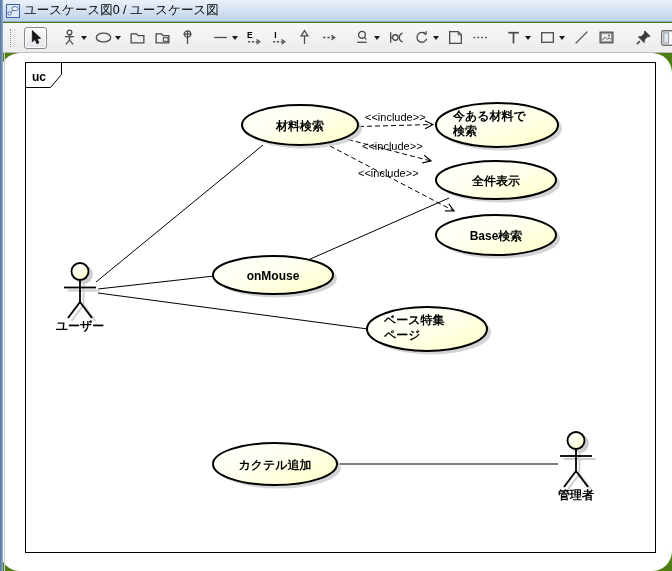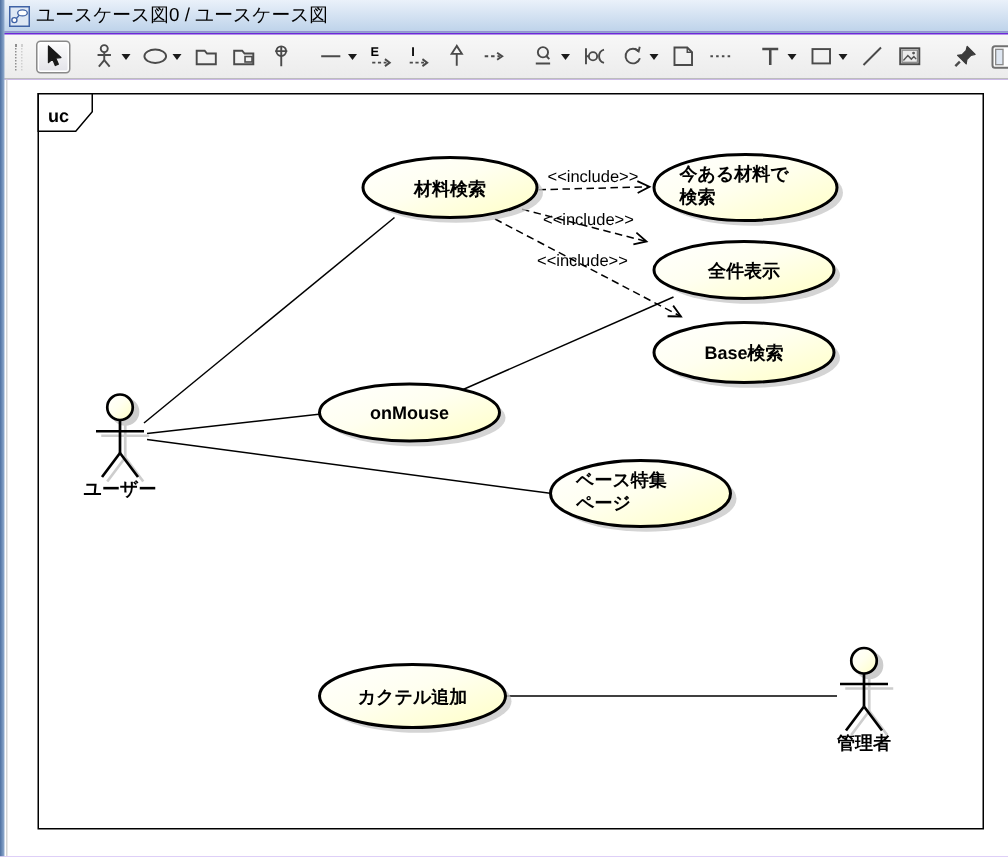--- a/index.html
+++ b/index.html
@@ -1,16 +1,16 @@
 <!DOCTYPE html>
 <html><head>
 <meta charset="utf-8">
 <style>
   html,body{margin:0;padding:0;background:#fff;}
-  .window{position:relative;width:672px;height:571px;background:#6d28d9;overflow:hidden;
+  .window{position:relative;width:672px;height:571px;background:#4d7c0f;overflow:hidden;
           font-family:"Liberation Sans",sans-serif;}
   .left-edge{position:absolute;left:0;top:0;bottom:0;width:3px;z-index:20;
              background:linear-gradient(to right,#4e70a1,#93aed0);}
   .titlebar{position:absolute;left:0;top:0;width:672px;height:22px;box-sizing:border-box;
             background:linear-gradient(#eaf1fa,#bed3ea);border-bottom:1px solid #8fa8c8;
             display:flex;align-items:center;gap:4px;padding-left:6px;}
   .title-icon{display:flex;align-items:center;}
   .title-text{font-size:12.5px;color:#000;white-space:nowrap;}
   .toolbar{position:absolute;left:0;top:23px;width:672px;height:30px;box-sizing:border-box;
            background:linear-gradient(#f7f7f7,#ececec);border-bottom:1px solid #bcbcbc;
@@ -20,21 +20,21 @@
   .tool{height:22px;min-width:20px;display:flex;align-items:center;justify-content:center;
         margin:0 2px;padding:1px 2px;box-sizing:border-box;cursor:pointer;}
   .tool .ticon{display:flex;align-items:center;}
   .tool.pressed{border:1px solid #8a8a8a;border-radius:3px;
                 background:linear-gradient(#fdfdfd,#e3e3e9);box-shadow:0 0 0 1px #fff inset;}
   .tool.gap{margin-left:10px;}
   .tool.push-right{margin-left:auto;}
   .tool.cut{margin-right:-10px;}
   .dd{width:0;height:0;border-left:3.5px solid transparent;border-right:3.5px solid transparent;
       border-top:4px solid #1b1b1b;margin-left:3px;}
-  .canvas{position:absolute;left:0;top:53px;width:672px;height:518px;background:#fff;}
+  .canvas{position:absolute;left:0;top:53px;width:672px;height:518px;background:#fff;border-radius:20px;}
   .canvas-edge{position:absolute;left:4px;top:53px;bottom:0;width:1px;background:#d4d4d4;z-index:5;}
   svg text{font-family:"Liberation Sans",sans-serif;fill:#000;}
   .nlabel{font-size:12px;font-weight:bold;}
   .ilabel{font-size:11px;}
   .uclabel{font-size:12px;font-weight:bold;}
   .assoc{stroke:#000;stroke-width:1;}
   .incl{stroke:#000;stroke-width:1;stroke-dasharray:5,3;fill:none;}
   .node{fill:url(#ucg);stroke:#000;stroke-width:2;}
   .shadow{fill:#c6c6c6;opacity:.75;stroke:none;}
   .actor-line{stroke:#000;stroke-width:1.8;fill:none;}

